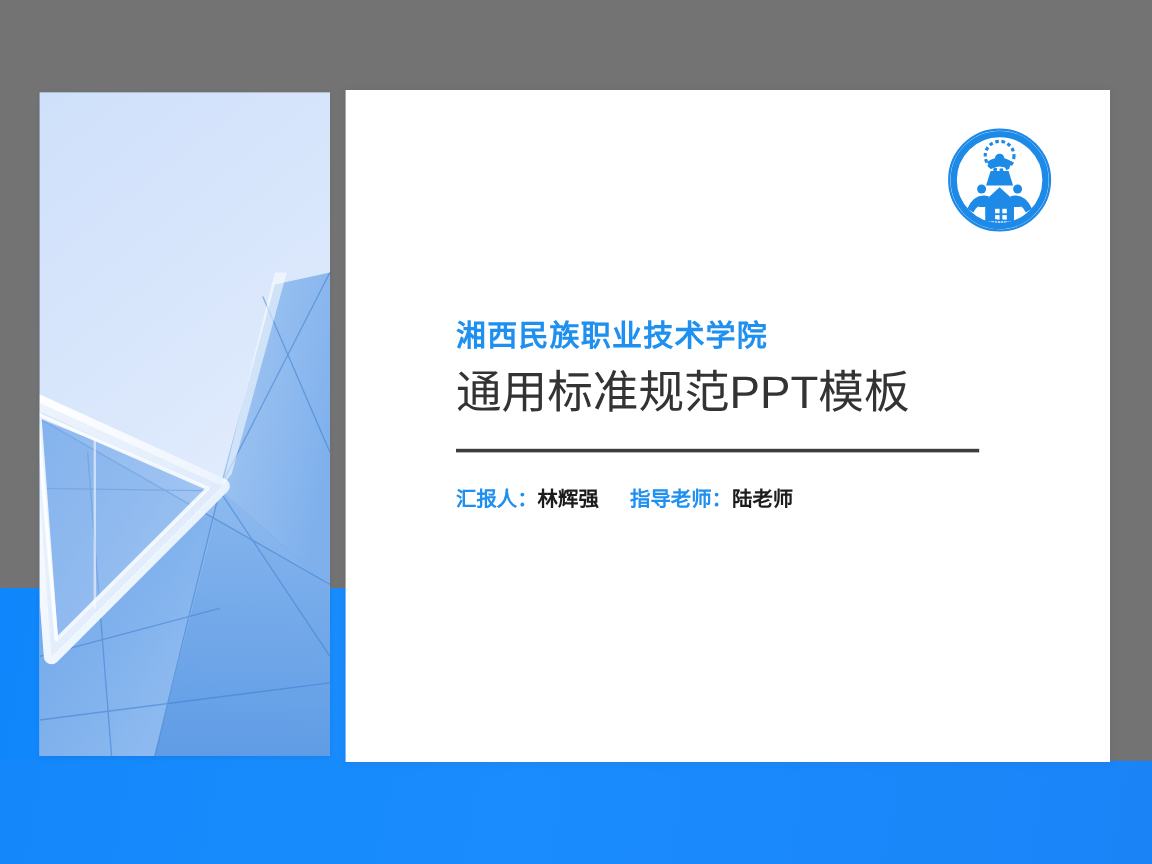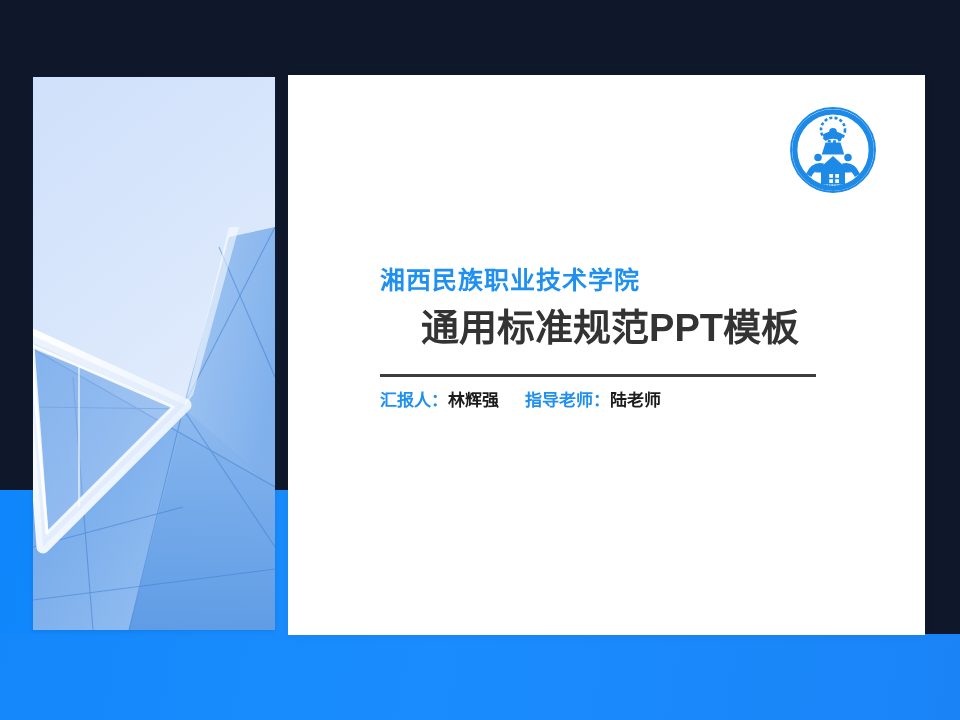--- a/index.html
+++ b/index.html
@@ -10,21 +10,21 @@
   }
   body {
     font-family: "Liberation Sans", "DejaVu Sans", sans-serif;
   }
 
   .slide {
     position: relative;
     width: 960px;
     height: 720px;
     overflow: hidden;
-    background: #0f172a;
+    background: #737373;
   }
 
   
   .footer-band {
     position: absolute;
     left: 0;
     top: 634px;
     width: 960px;
     height: 86px;
     background: linear-gradient(100deg, #1488fb 0%, #1a8cfd 45%, #1a84f7 100%);
@@ -86,35 +86,34 @@
     font-size: 25px;
     font-weight: bold;
     color: #2090f0;
     letter-spacing: 1px;
     line-height: 1.25;
     white-space: nowrap;
   }
   .main-title {
     margin: 10px 0 0 0;
     font-size: 38px;
-    font-weight: bold;
+    font-weight: normal;
     color: #333333;
     letter-spacing: 0px;
     line-height: 1.2;
     white-space: nowrap;
-    text-align: center;
   }
   .divider {
     margin-top: 22px;
     width: 436px;
     height: 3px;
     background: #3d3d3d;
   }
   .byline {
-    margin-top: 12px;
+    margin-top: 28px;
     font-size: 17px;
     font-weight: bold;
     white-space: nowrap;
     line-height: 1.4;
   }
   .byline .lbl { color: #2090f0; }
   .byline .val { color: #1c1c1c; }
   .byline .gap { display: inline-block; width: 26px; }
 
   

